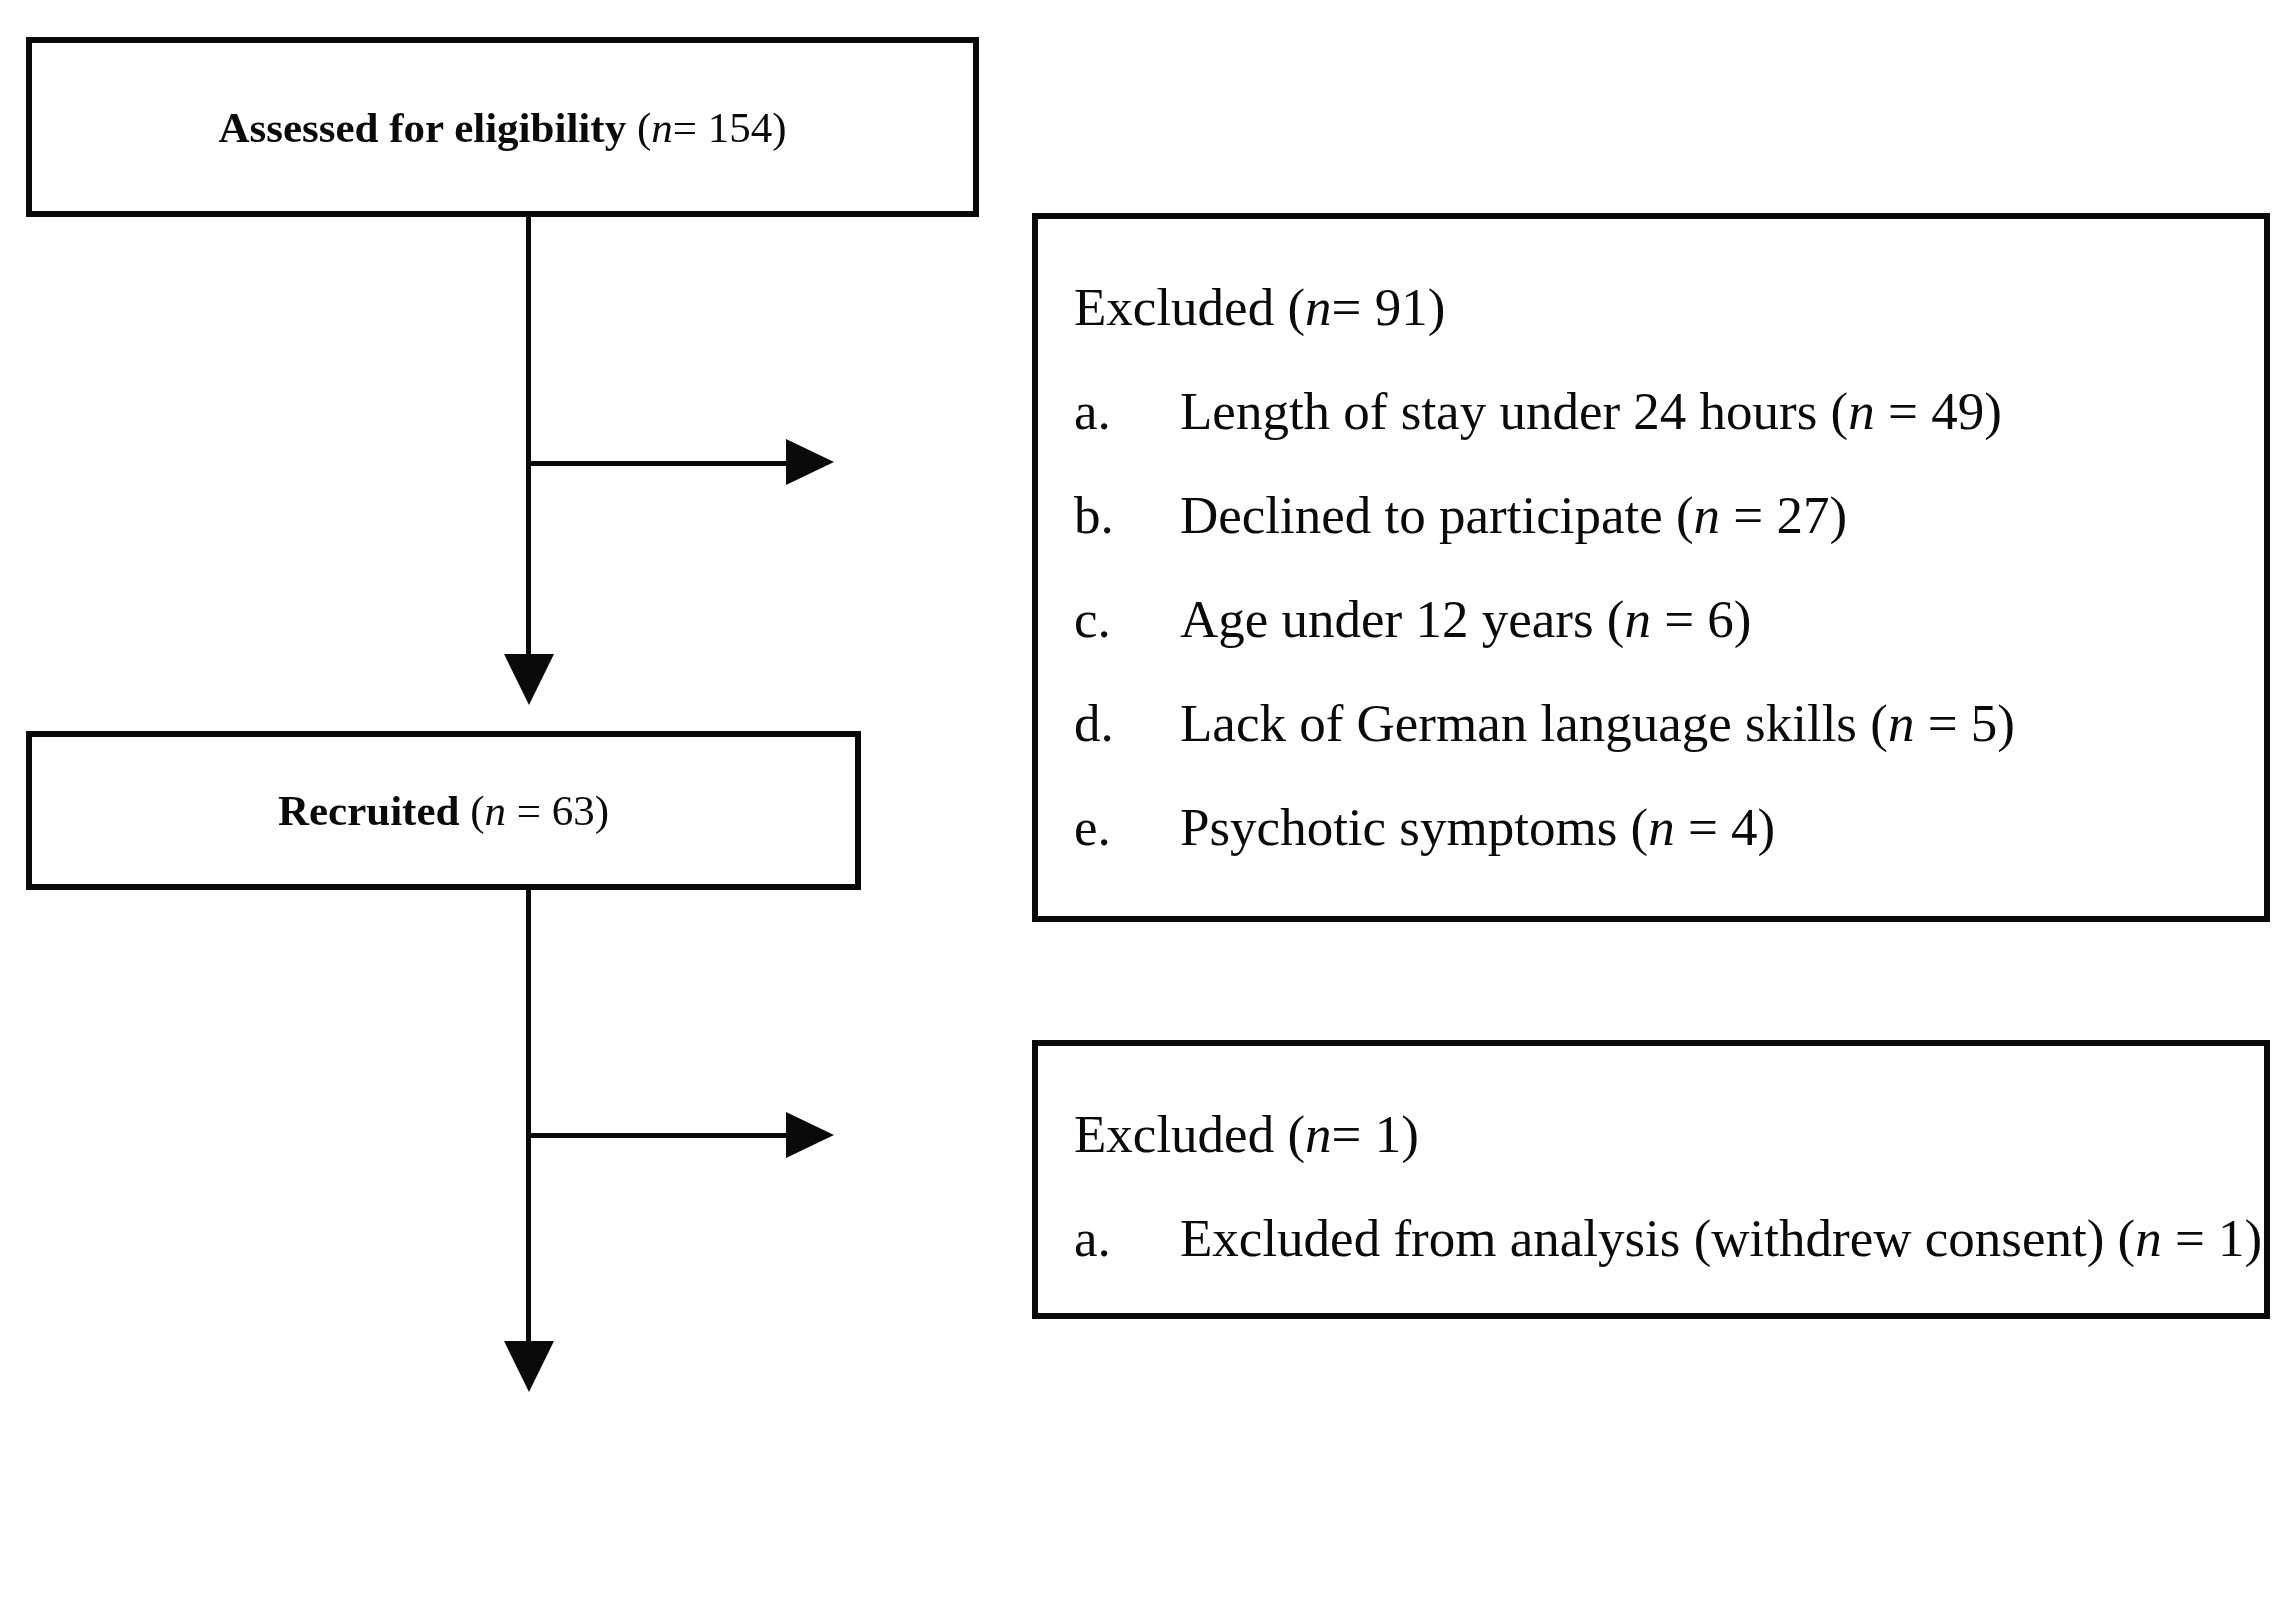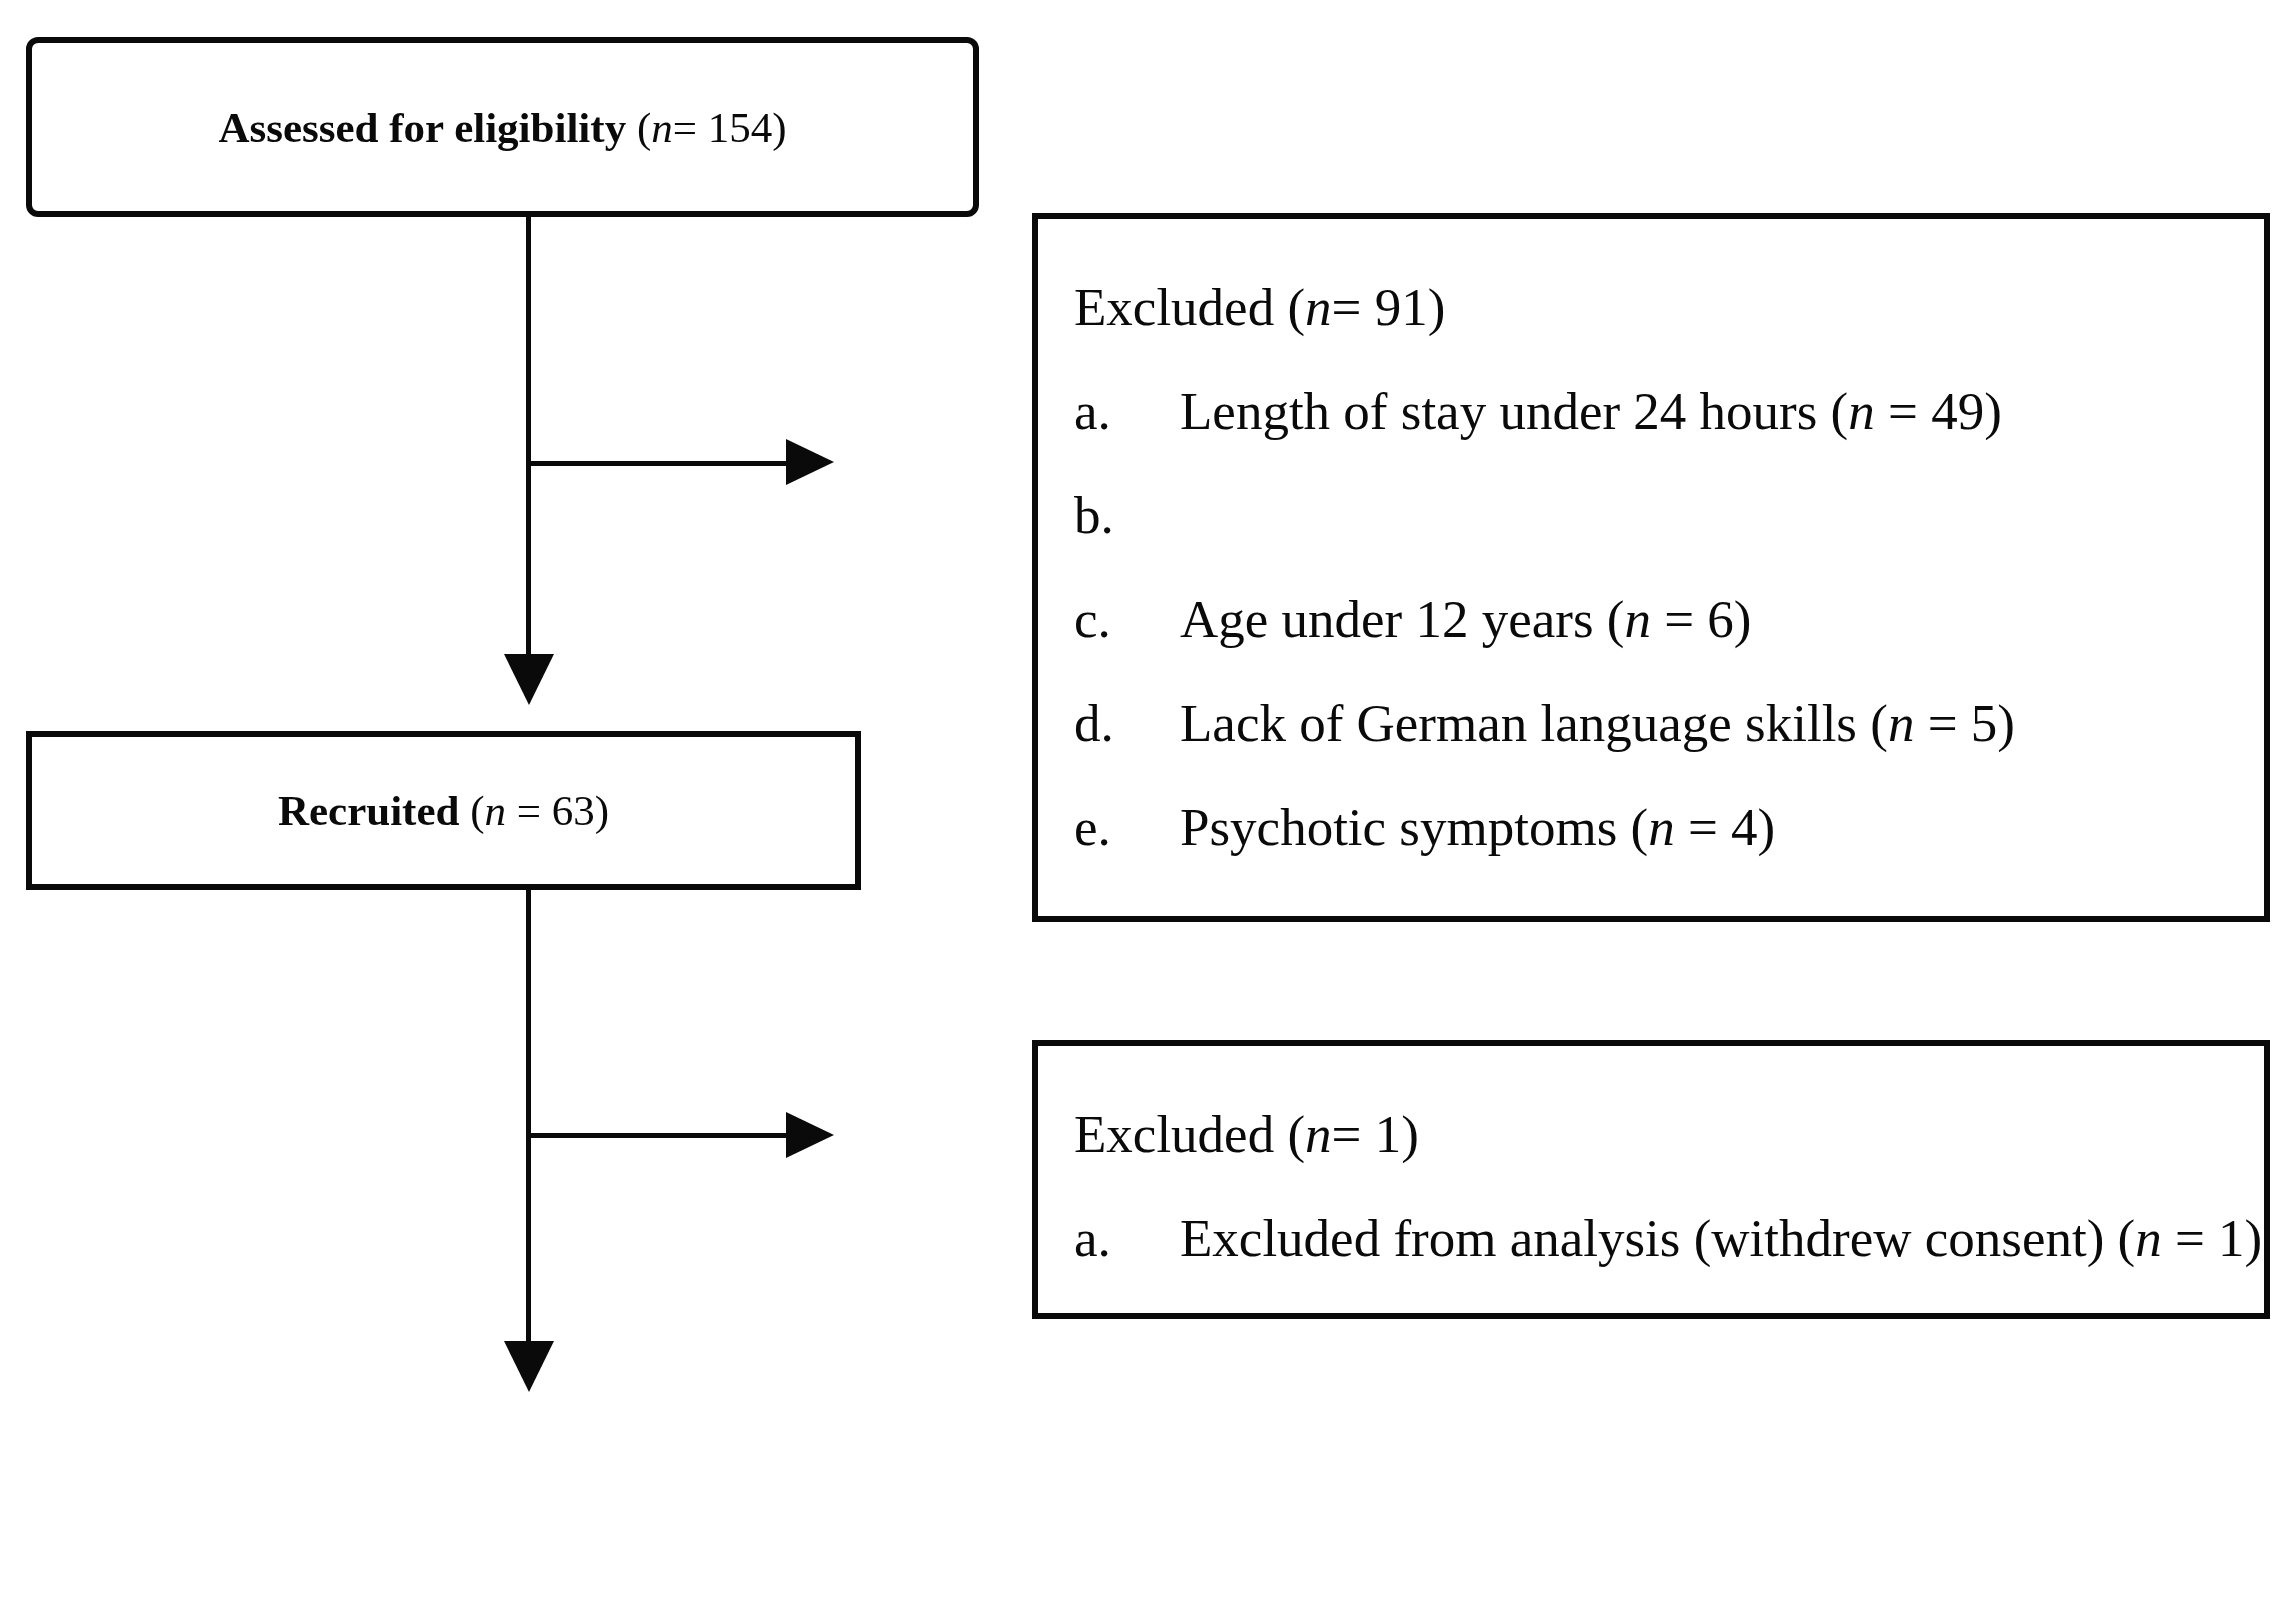--- a/index.html
+++ b/index.html
@@ -64,21 +64,21 @@
     border-top: 23.5px solid transparent;
     border-bottom: 23.5px solid transparent;
     border-left: 48px solid #0a0a0a;
   }
 </style>
 </head>
 <body>
 
 <div id="canvas">
 
-  <div class="flowbox centerbox" style="left:26px; top:37px; width:953px; height:180px;border-radius:12px;">
+  <div class="flowbox centerbox" style="left:26px; top:37px; width:953px; height:180px;">
     <span><span class="boldlabel">Assessed for eligibility</span><span> (</span><span class="var-n">n</span><span>= 154)</span></span>
   </div>
 
   <div class="vline" style="left:526px; top:215px; height:442px;"></div>
   <div class="arrowhead-down" style="left:504px; top:654px;"></div>
 
   <div class="hline" style="left:526px; top:461px; width:260px;"></div>
   <div class="arrowhead-right" style="left:786px; top:439px;"></div>
 
   <div class="flowbox listbox" style="left:1032px; top:213px; width:1238px; height:709px;">
@@ -86,20 +86,21 @@
       <span>Excluded (</span>
         <span class="var-n">n</span>
         <span> = 91)</span>
     </div>
     <div class="listline">
       <span class="letter-col">a.</span>
       <span><span>Length of stay under 24 hours (</span><span class="var-n">n</span><span> = 49)</span></span>
     </div>
     <div class="listline">
       <span class="letter-col">b.</span>
+      <span><span>Declined to participate (</span><span class="var-n">n</span><span> = 27)</span></span>
     </div>
     <div class="listline">
       <span class="letter-col">c.</span>
       <span><span>Age under 12 years (</span><span class="var-n">n</span><span> = 6)</span></span>
     </div>
     <div class="listline">
       <span class="letter-col">d.</span>
       <span><span>Lack of German language skills (</span><span class="var-n">n</span><span> = 5)</span></span>
     </div>
     <div class="listline">

